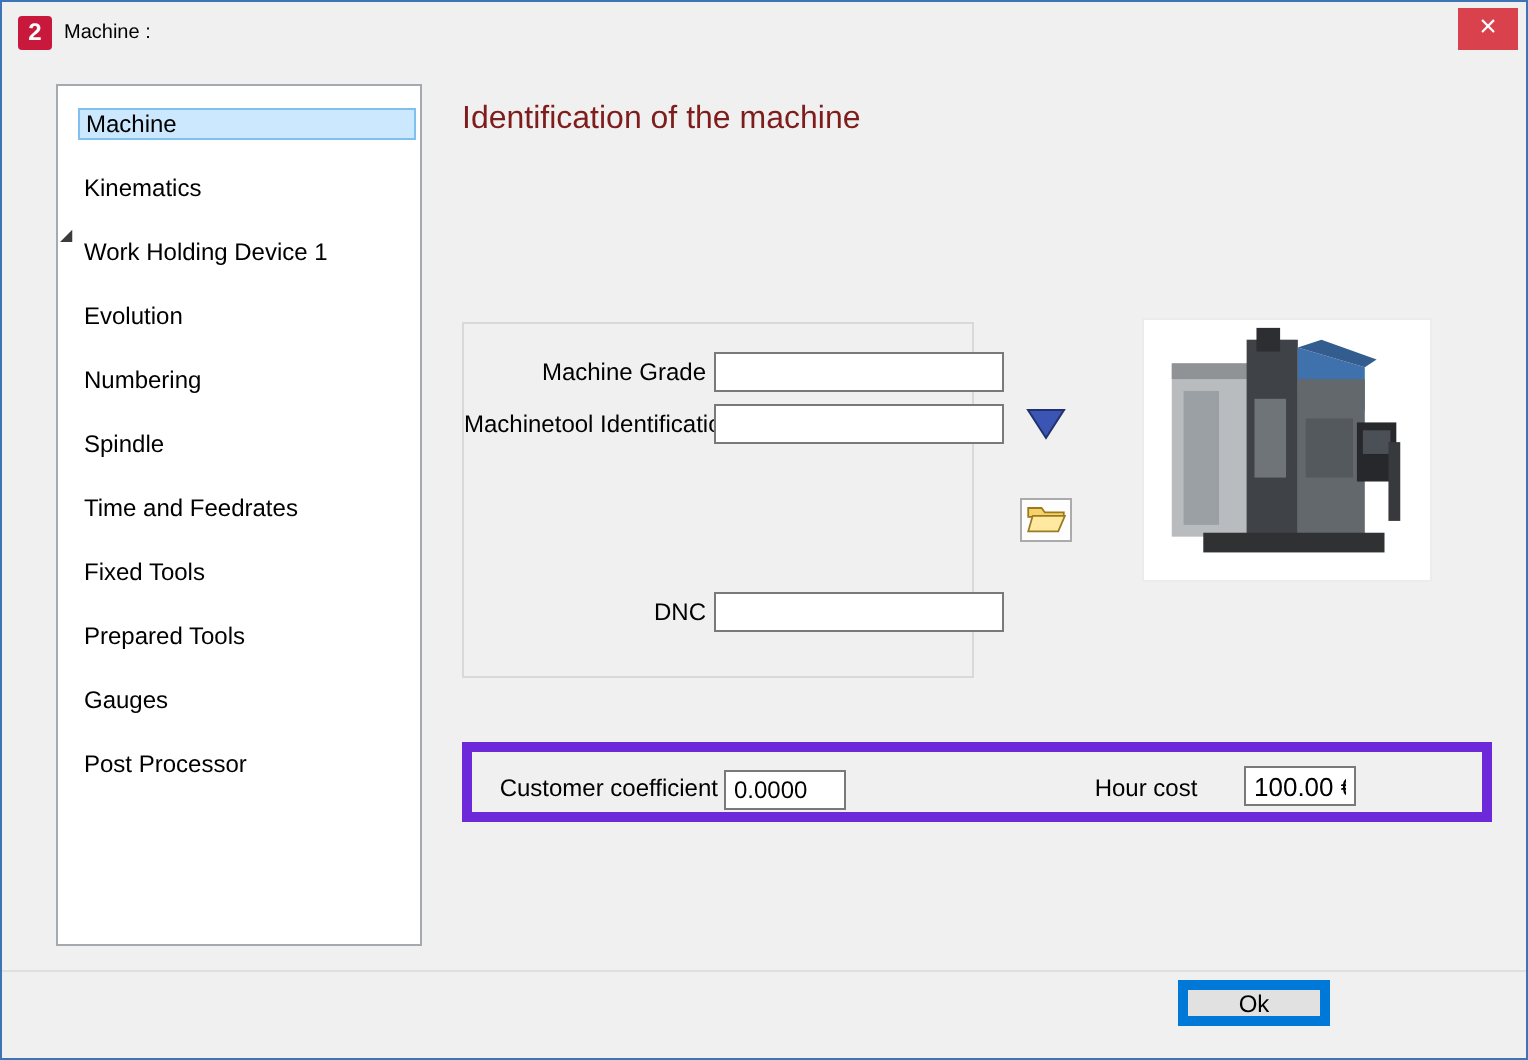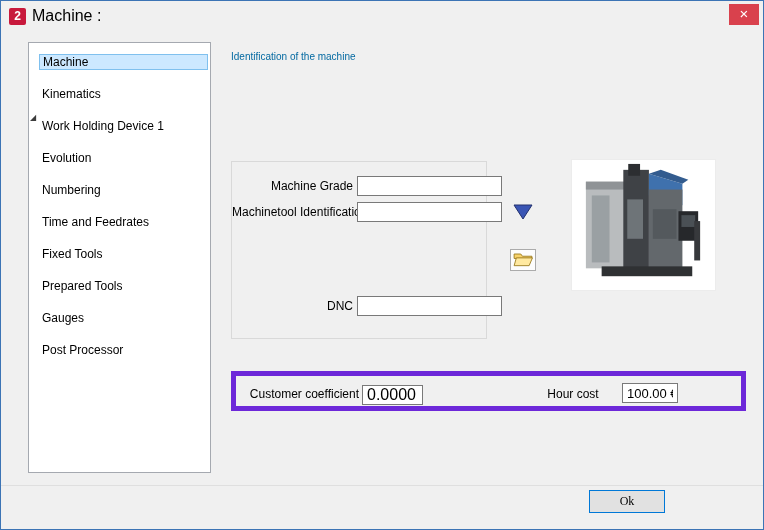--- a/index.html
+++ b/index.html
@@ -8,37 +8,37 @@
 
   .window { position:absolute; left:0; top:0; width:764px; height:530px;
             background:#f0f0f0; border:1px solid #3c74b5; overflow:hidden; }
 
   
   .titlebar { position:absolute; left:0; top:0; right:0; height:30px;
               display:flex; align-items:center; padding-left:8px; }
   .app-icon { width:17px; height:17px; background:#c8193c; border-radius:2px;
               color:#fff; font-weight:bold; font-size:12px; line-height:17px;
               text-align:center; flex:0 0 auto; }
-  .title-text { margin-left:6px; font-size:16px; }
+  .title-text { margin-left:6px; font-size:10px; }
   .close-btn { position:absolute; right:4px; top:3px; width:30px; height:21px;
                background:#d9414d; color:#fff; font-size:15px; line-height:20px;
                text-align:center; cursor:pointer; }
 
   
   .tree { position:absolute; left:27px; top:41px; width:183px; height:431px;
           background:#fff; border:1px solid #a5a9b0; padding-top:3px; overflow:hidden; }
   .trow { display:flex; align-items:center; height:32px; position:relative;
           padding-left:10px; cursor:default; }
   .trow.lvl1 { }
   .expander { position:absolute; left:1px; top:3px; font-size:8px; color:#3c3c3c; line-height:10px; }
   .tlabel { padding:0 3px; white-space:nowrap; line-height:14px; }
   .trow.selected .tlabel { flex:1; background:#cce8ff; border:1px solid #7fc0ee; margin-right:2px; }
 
   
-  .heading { position:absolute; left:230px; top:50px; color:#0369a1; font-size:10px; }
+  .heading { position:absolute; left:230px; top:50px; color:#7f1d1d; font-size:16px; }
 
   
   .group1 { position:absolute; left:230px; top:160px; width:256px; height:178px;
             border:1px solid #d9d9d9; }
   .group2 { position:absolute; left:230px; top:370px; width:515px; height:40px;
             border:5px solid #6d28d9; }
 
   .frow { position:absolute; left:0; display:flex; align-items:center; }
   .flabel { width:121px; text-align:right; margin-right:4px; white-space:nowrap; }
   .tbox { width:145px; height:20px; border:1px solid #797979; background:#fff;
@@ -46,34 +46,34 @@
 
   .dropdown-btn { position:absolute; left:278px; top:40px; width:26px; height:22px;
                   background:transparent; border:none; cursor:pointer; padding:0; }
   .folder-btn { position:absolute; left:278px; top:87px; width:26px; height:22px;
                 background:#fdfdfd; border:1px solid #ababab; cursor:pointer; padding:1px; }
 
   
   .g2-label1 { position:absolute; left:2px; top:11px; width:121px; text-align:right; }
   .g2-input1 { position:absolute; left:126px; top:9px; width:61px; height:20px;
                border:1px solid #797979; background:#fff; font-family:"Liberation Sans", sans-serif;
-               font-size:16px; padding:1px 4px; }
+               font-size:12px; padding:1px 4px; }
   .g2-label2 { position:absolute; left:292px; top:11px; width:90px; text-align:center; }
   .g2-input2 { position:absolute; left:386px; top:7px; width:56px; height:20px;
                border:1px solid #797979; background:#fff; font-family:"Liberation Sans", sans-serif;
                font-size:13px; padding:1px 4px; }
 
   
   .machine-image { position:absolute; left:570px; top:158px; width:145px; height:132px;
                    background:#fff; border:1px solid #ececec; }
 
   
   .footer-line { position:absolute; left:0; right:0; top:484px; height:1px; background:#dfdfdf; }
   .btn { position:absolute; top:489px; height:23px; background:#e1e1e1;
-         border:1px solid #15803d; font-family:Liberation Serif, serif;
+         border:5px solid #15803d; font-family:Liberation Sans, sans-serif;
          font-size:12px; cursor:pointer; }
   .btn-ok { left:588px; width:76px; border-color:#0078d7; }
   .btn-cancel { left:671px; width:75px; }
 </style>
 </head>
 <body>
 
 <div class="window">
 
   <div class="titlebar">
@@ -93,20 +93,23 @@
     </div>
     <div class="trow lvl0">
       <span class="expander">◢</span>
       <span class="tlabel">Work Holding Device 1</span>
     </div>
     <div class="trow lvl1">
       <span class="tlabel">Evolution</span>
     </div>
     <div class="trow lvl1">
       <span class="tlabel">Numbering</span>
+    </div>
+    <div class="trow lvl1">
+      <span class="tlabel">Spindle</span>
     </div>
     <div class="trow lvl0">
       <span class="tlabel">Time and Feedrates</span>
     </div>
     <div class="trow lvl0">
       <span class="tlabel">Fixed Tools</span>
     </div>
     <div class="trow lvl0">
       <span class="tlabel">Prepared Tools</span>
     </div>

